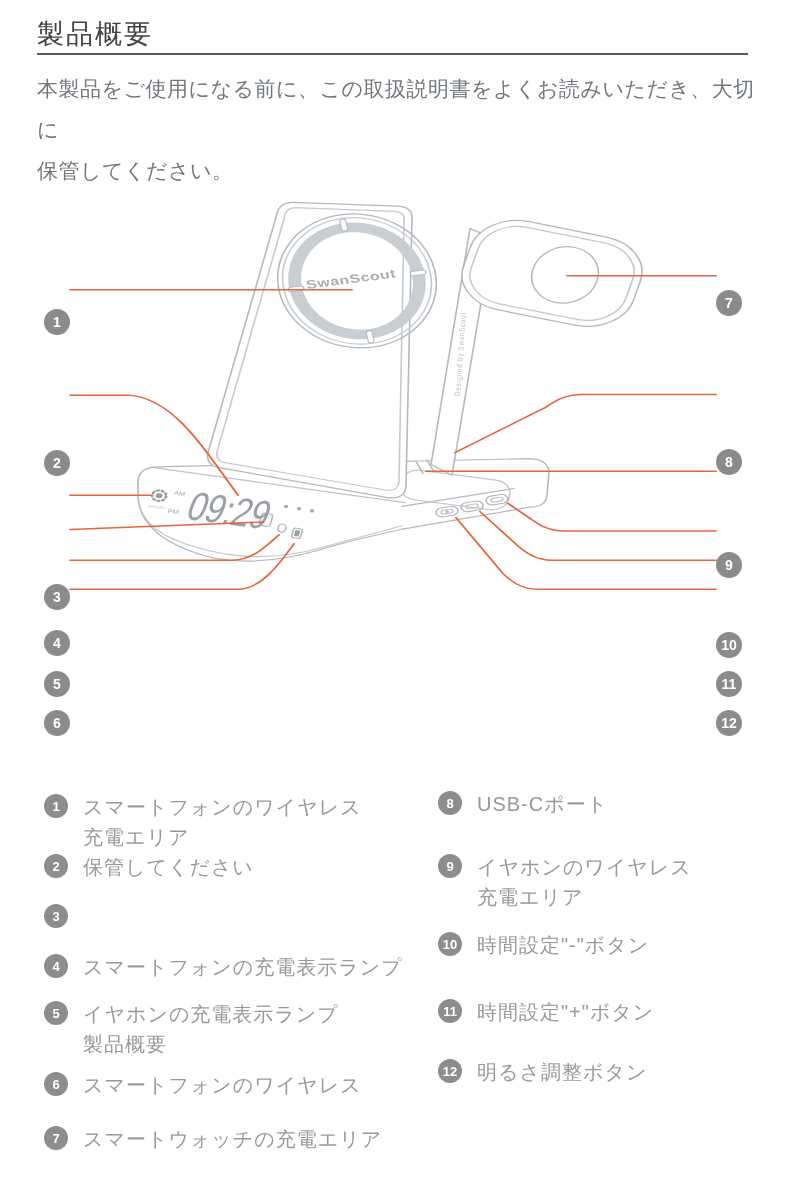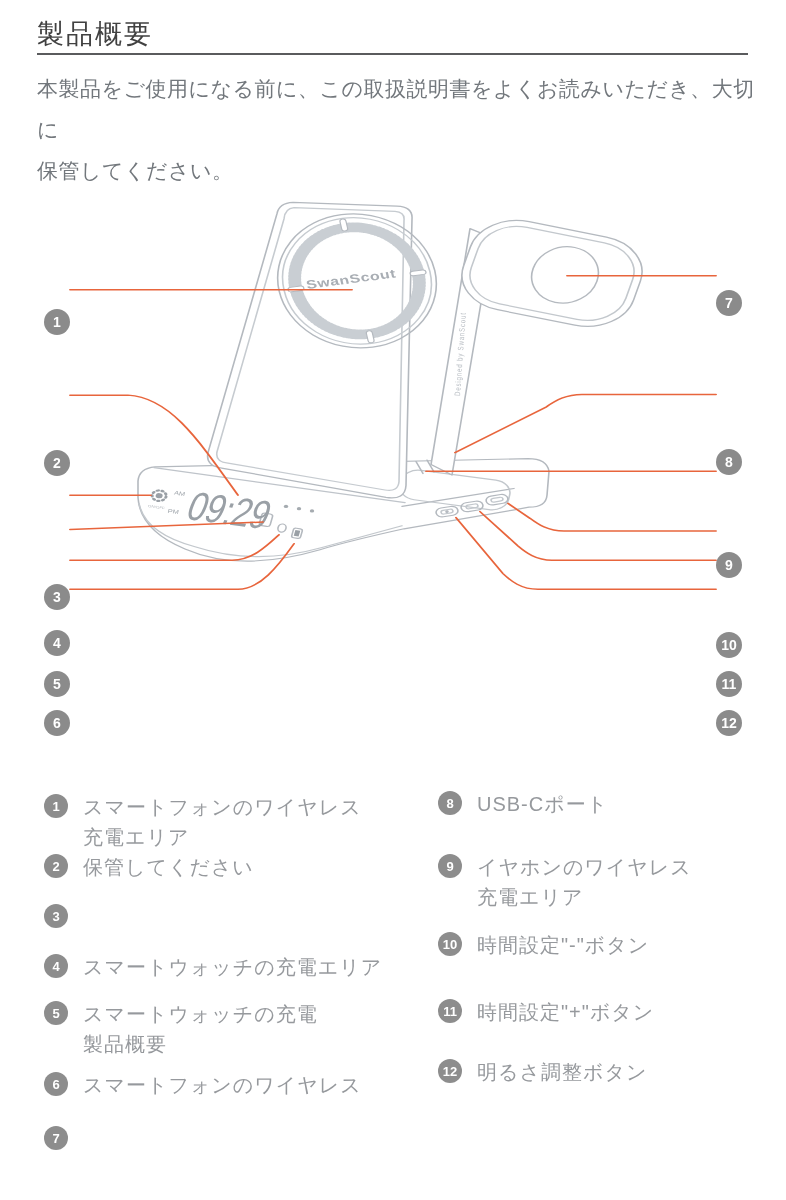--- a/index.html
+++ b/index.html
@@ -154,32 +154,33 @@
   </div>
   <div class="lrow" style="left:44px;top:852px">
     <span class="lnum">2</span>
     <span class="ltext">保管してください</span>
   </div>
   <div class="lrow" style="left:44px;top:902px">
     <span class="lnum">3</span>
   </div>
   <div class="lrow" style="left:44px;top:952px">
     <span class="lnum">4</span>
-    <span class="ltext">スマートウォッチの充電エリア</span>
+    <span class="ltext">スマートフォンの充電表示ランプ</span>
   </div>
   <div class="lrow" style="left:44px;top:999px">
     <span class="lnum">5</span>
-    <span class="ltext"><span>スマートウォッチの充電</span><br><span>製品概要</span></span>
+    <span class="ltext"><span>イヤホンの充電表示ランプ</span><br><span>製品概要</span></span>
   </div>
   <div class="lrow" style="left:44px;top:1070px">
     <span class="lnum">6</span>
     <span class="ltext">スマートフォンのワイヤレス</span>
   </div>
   <div class="lrow" style="left:44px;top:1124px">
     <span class="lnum">7</span>
+    <span class="ltext">スマートウォッチの充電エリア</span>
   </div>
 
   <div class="lrow" style="left:438px;top:789px">
     <span class="lnum">8</span>
     <span class="ltext">USB-Cポート</span>
   </div>
   <div class="lrow" style="left:438px;top:852px">
     <span class="lnum">9</span>
     <span class="ltext"><span>イヤホンのワイヤレス</span><br><span>充電エリア</span></span>
   </div>

